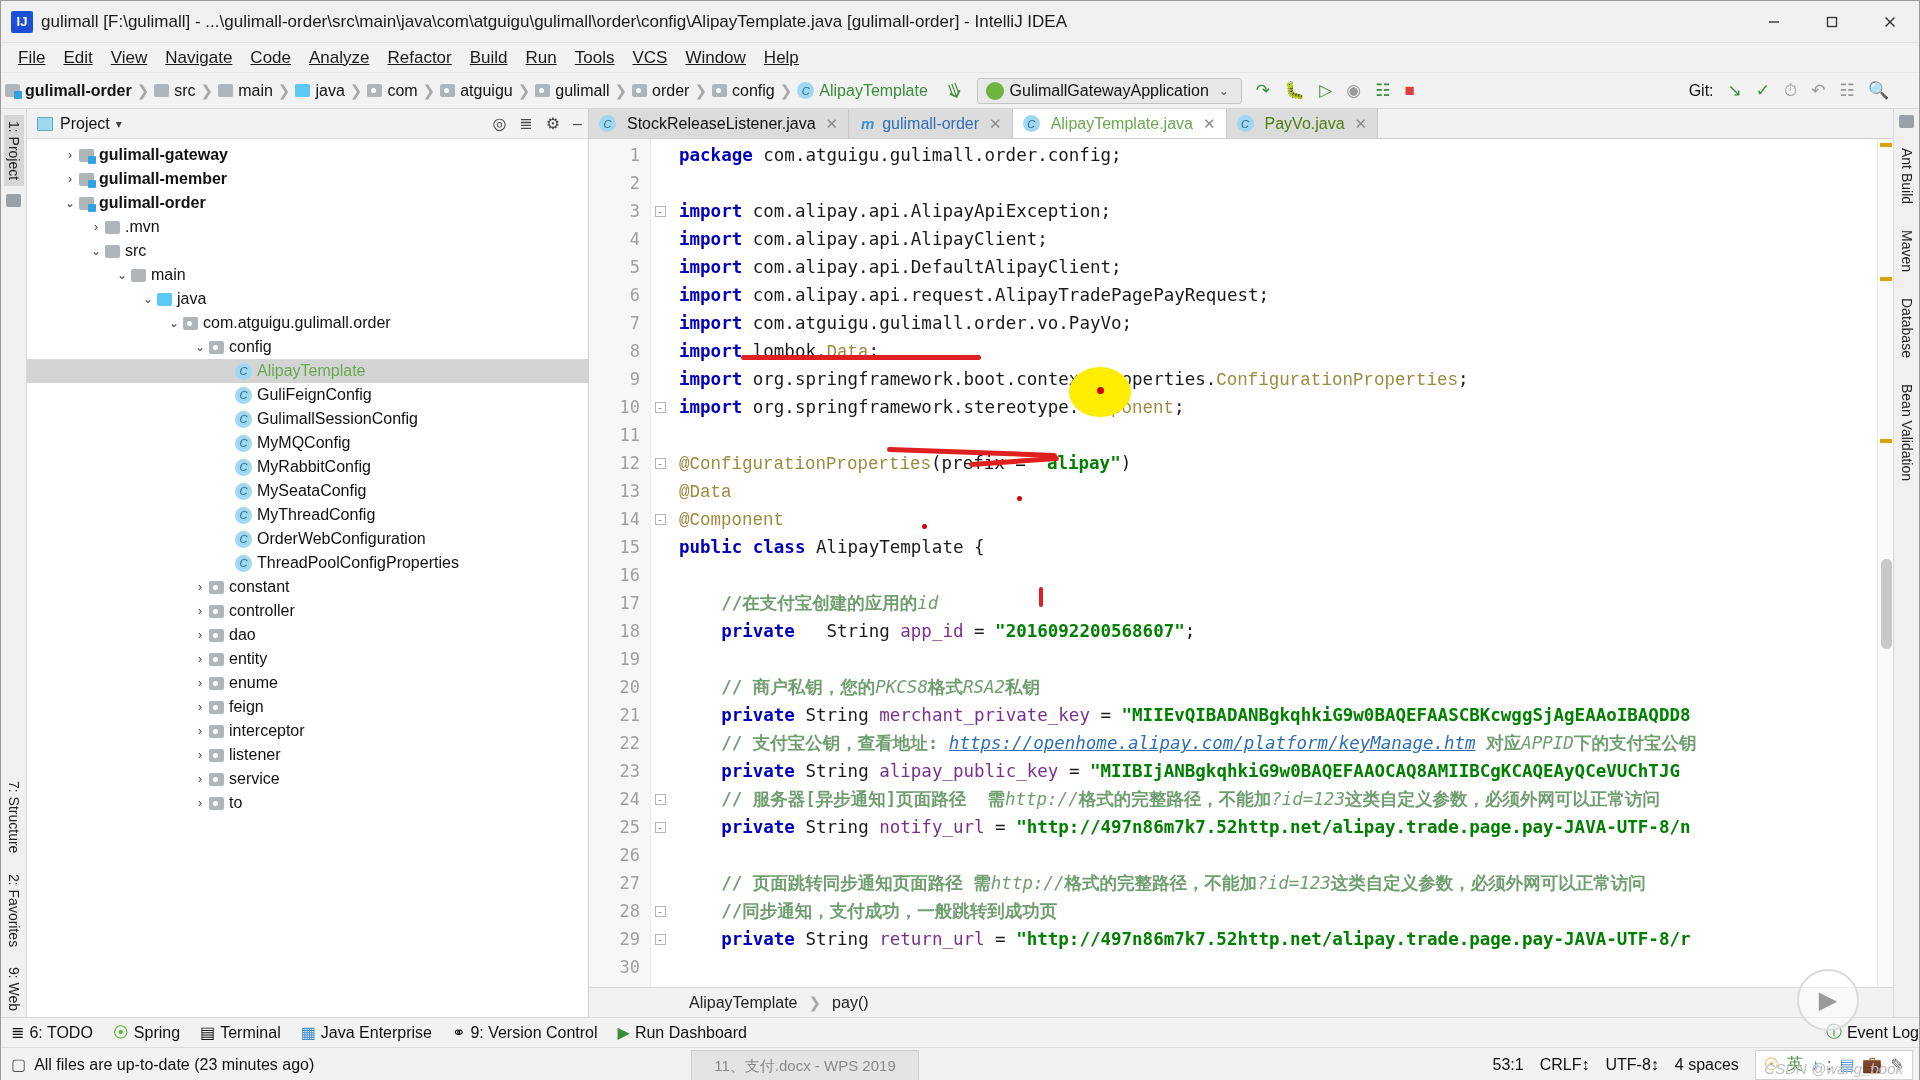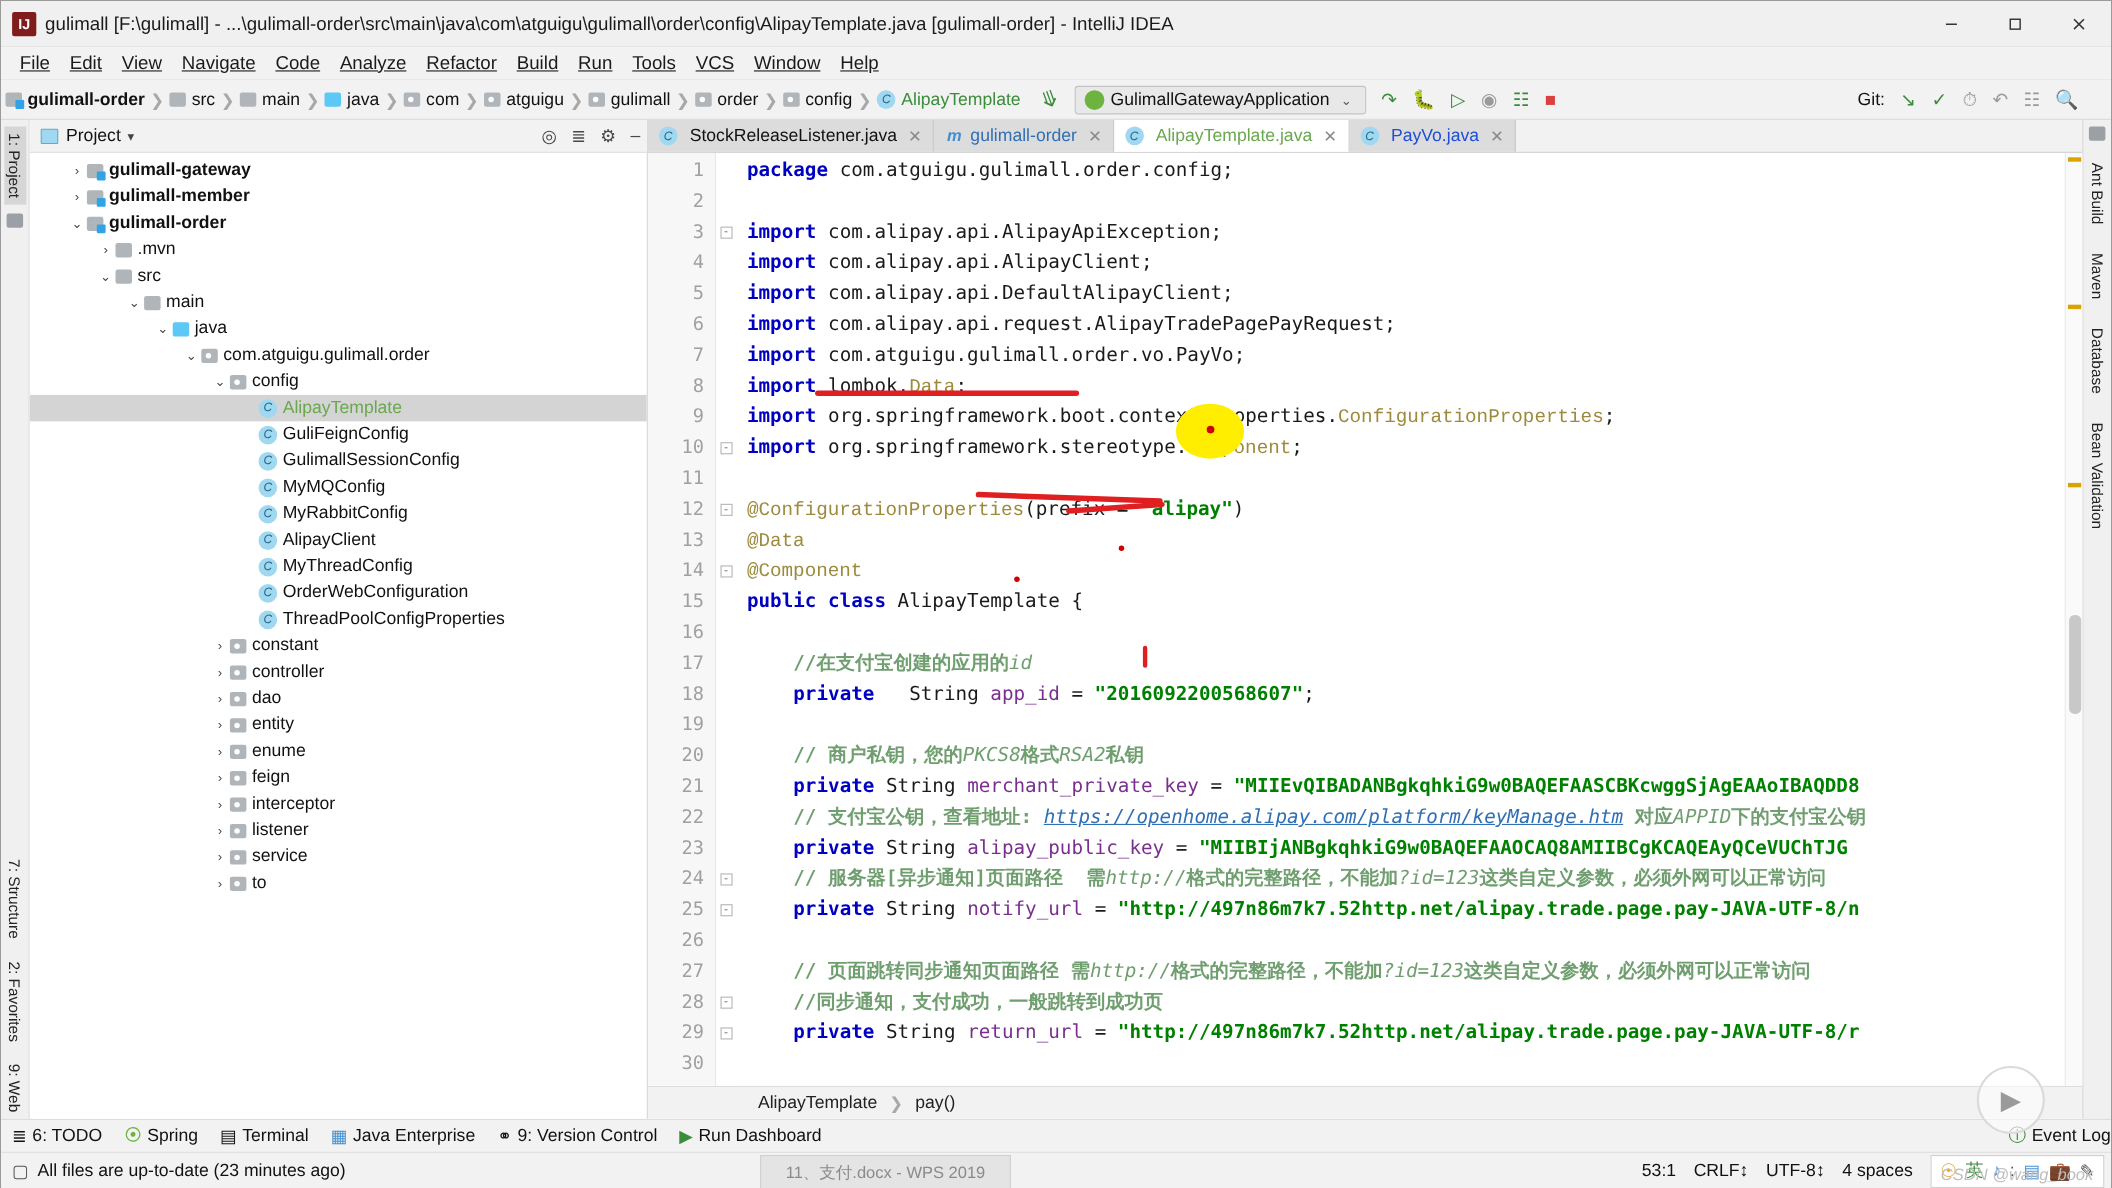--- a/index.html
+++ b/index.html
@@ -18,21 +18,21 @@
 
   
   .titlebar {
     height: 42px;
     background: #f0f0f0;
     display: flex; align-items: center;
     border-bottom: 1px solid #e2e2e2;
   }
   .app-icon {
     width: 22px; height: 22px; margin: 0 8px 0 10px;
-    background: #7f1d1d;
+    background: #1d4ed8;
     color: #fff; font-size: 13px; font-weight: bold;
     display: flex; align-items: center; justify-content: center;
     border-radius: 2px;
   }
   .title-text {
     font-size: 17px; color: #1a1a1a;
     white-space: nowrap; overflow: hidden;
   }
   .win-controls { margin-left: auto; display: flex; height: 100%; }
   .win-btn {
@@ -178,21 +178,21 @@
   .tab {
     display: flex; align-items: center; gap: 6px;
     padding: 0 10px; font-size: 16px; color: #111;
     background: #dcdcdc; border-right: 1px solid #c8c8c8;
     white-space: nowrap;
   }
   .tab.active { background: #ffffff; }
   .tab .tclose { color: #8a8a8a; font-size: 15px; margin-left: 4px; }
   .tab .tname.green { color: #6aa84f; }
   .tab .tname.blue { color: #2f6fb5; }
-  .tab .tname.teal { color: #1d4ed8; }
+  .tab .tname.teal { color: #4d7c0f; }
   .ico-maven {
     width: 17px; height: 17px; color: #3f8fd0; font-size: 15px;
     font-style: italic; font-weight: bold;
     display: flex; align-items: center; justify-content: center;
   }
 
   .codewrap { flex: 1; display: flex; position: relative; overflow: hidden; background: #fff; }
   .gutter {
     width: 62px; background: #f7f7f7;
     border-right: 1px solid #e8e8e8;
@@ -507,21 +507,21 @@
             <span class="tlabel">MyMQConfig</span>
           </div>
           <div class="trow" style="padding-left: 192px;">
             <span class="chev"></span>
             <span class="ico-class">C</span>
             <span class="tlabel">MyRabbitConfig</span>
           </div>
           <div class="trow" style="padding-left: 192px;">
             <span class="chev"></span>
             <span class="ico-class">C</span>
-            <span class="tlabel">AlipayClient</span>
+            <span class="tlabel">MySeataConfig</span>
           </div>
           <div class="trow" style="padding-left: 192px;">
             <span class="chev"></span>
             <span class="ico-class">C</span>
             <span class="tlabel">MyThreadConfig</span>
           </div>
           <div class="trow" style="padding-left: 192px;">
             <span class="chev"></span>
             <span class="ico-class">C</span>
             <span class="tlabel">OrderWebConfiguration</span>

